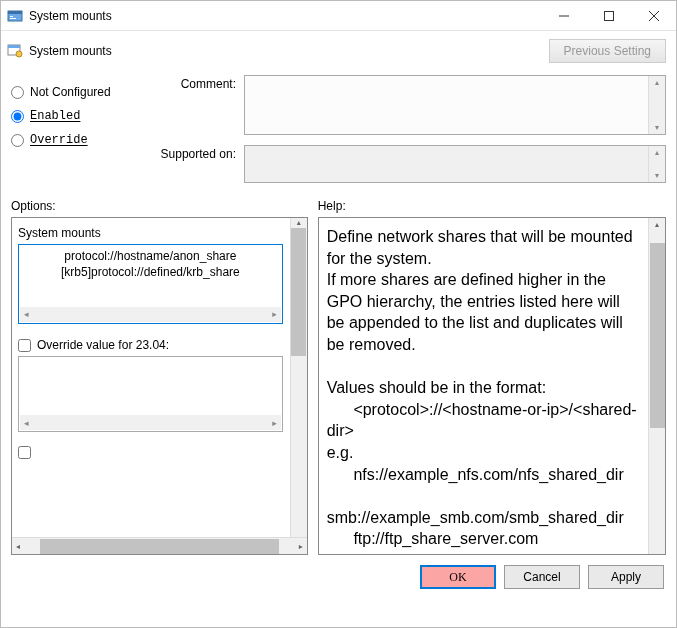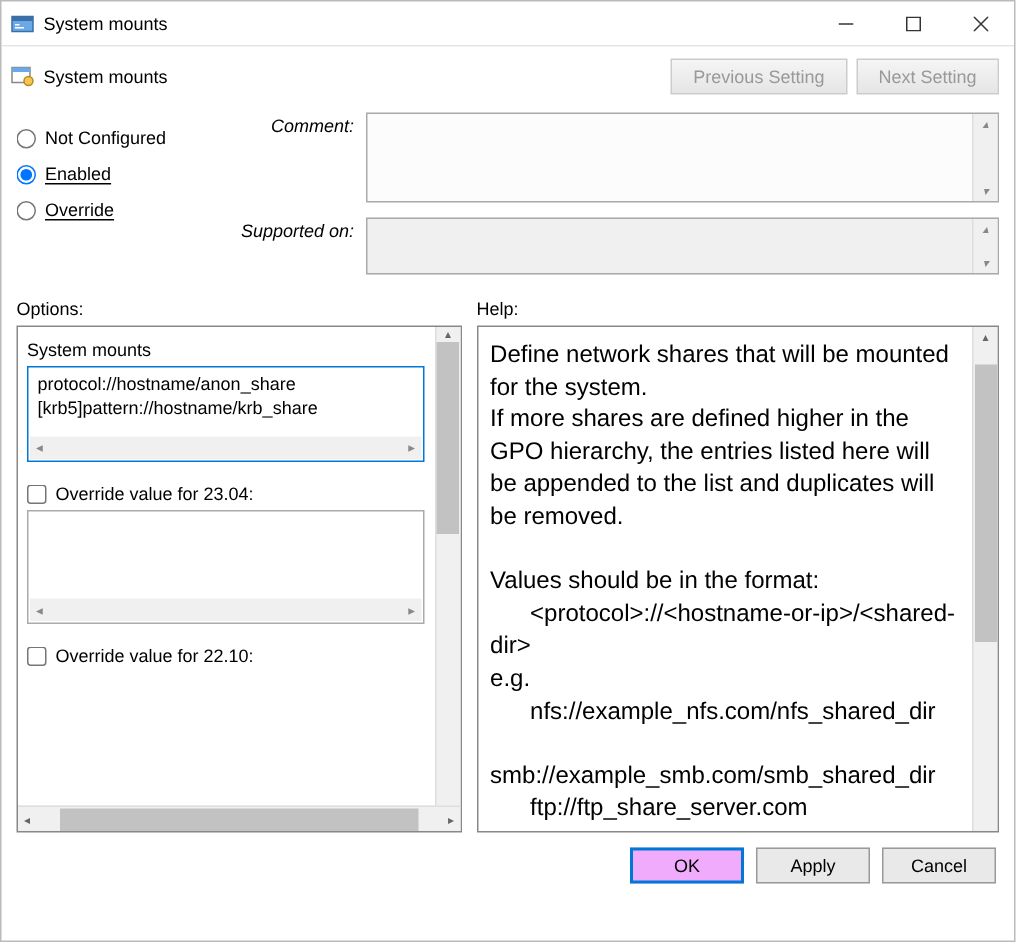--- a/index.html
+++ b/index.html
@@ -37,24 +37,24 @@
     font-size: 12px; 
   }
 
   .form-area { padding: 4px 10px 0 10px; }
 
   .upper { display: flex; }
   .radios { width: 145px; padding-top: 6px; }
   .radio-row { display: flex; align-items: center; margin: 4px 0 10px 0; }
   .radio-row input { margin-right: 6px; }
   .radio-row label { cursor: pointer; }
-  .radio-row label.u { text-decoration: underline; text-underline-offset: 2px; }
+  .radio-row label.u { text-decoration: underline; text-underline-offset: 2px; font-family: Liberation Mono, monospace; }
 
   .fields { flex: 1; }
-  .field-row { display: flex; align-items: flex-start; margin-bottom: 10px; font-style: italic; }
+  .field-row { display: flex; align-items: flex-start; margin-bottom: 10px; }
   .field-label { width: 80px; text-align: right; margin-right: 8px; padding-top: 2px; }
   .field-box {
     flex: 1; height: 60px; border: 1px solid #aaa;
     background: #fcfcfc; position: relative;
   }
   .field-box.short { height: 38px; background: #f0f0f0; }
   .field-box .sbspace { position: absolute; right: 0; top: 0; bottom: 0; width: 17px;
     border-left: 1px solid #ddd; background: #f0f0f0;
     display: flex; flex-direction: column; justify-content: space-between;
     align-items: center; color: #888; font-size: 8px; padding: 2px 0; }
@@ -75,23 +75,24 @@
   .options-scroll .tri { font-size: 8px; color: #666; }
   .options-scroll-h { height: 17px; background: #f0f0f0; border-top: 1px solid #ddd;
     position: absolute; left: 0; right: 0; bottom: 0;
     display: flex; align-items: center; }
   .options-scroll-h .thumb { background: #c2c2c2; height: 15px; margin-left: 16px; flex: 1; margin-right: 16px; }
   .options-scroll-h .tri { font-size: 8px; color: #666; padding: 0 4px; }
 
   .options-body { flex: 1; overflow: hidden; padding: 6px 24px 6px 6px; }
   .group-label { margin: 2px 0 4px 0; }
   .listbox {
-    border: 1px solid #0078d7; height: 64px; background: #fff;
+    border: 1px solid #0078d7; height: 80px; background: #fff;
     padding: 4px 6px; font-size: 12px; line-height: 1.3;
     position: relative;
+    text-align: center;
   }
   .listbox .sb-h { position: absolute; left: 1px; right: 1px; bottom: 1px; height: 15px;
     background: #f0f0f0; display: flex; justify-content: space-between; color: #888; font-size: 9px;
     align-items: center; padding: 0 4px; }
   .chkrow { display: flex; align-items: center; margin: 14px 0 4px 0; }
   .chkrow input { margin-right: 6px; }
   .emptybox { border: 1px solid #aaa; height: 76px; background: #fff; position: relative; }
   .emptybox .sb-h { position: absolute; left: 1px; right: 1px; bottom: 1px; height: 15px;
     background: #f0f0f0; display: flex; justify-content: space-between; color: #888; font-size: 9px;
     align-items: center; padding: 0 4px; }
@@ -106,21 +107,21 @@
   .help-scroll .thumb { background: #c2c2c2; width: 15px; margin-top: 12px; height: 55%; }
   .help-scroll .tri { font-size: 8px; color: #666; padding: 2px 0; }
 
   
   .footer { display: flex; justify-content: flex-end; gap: 8px;
     padding: 10px 12px; }
   .footer button {
     width: 76px; height: 24px; font-size: 12px;
     background: #e9e9e9; border: 1px solid #999;
   }
-  .footer button.primary { border: 2px solid #0078d7; background: #f0abfc; }
+  .footer button.primary { border: 2px solid #0078d7; background: #fca5a5; font-family: Liberation Serif, serif; }
 
   .hidden-appicon-svg { display:block; }
 </style>
 </head>
 <body>
 
 <div class="titlebar">
   <span class="appicon">
     <svg class="hidden-appicon-svg" width="16" height="16" viewBox="0 0 16 16">
       <rect x="1" y="3" width="14" height="10" fill="#6aa9e6" stroke="#3a6fa8"></rect>
@@ -151,21 +152,20 @@
 <div class="headerrow">
   <span class="headericon">
     <svg width="16" height="16" viewBox="0 0 16 16">
       <rect x="1" y="2" width="12" height="10" fill="#fff" stroke="#888"></rect>
       <rect x="1" y="2" width="12" height="3" fill="#6aa9e6"></rect>
       <circle cx="12" cy="11" r="3" fill="#f7c552" stroke="#b58a1e"></circle>
     </svg>
   </span>
   <span class="headerlabel">System mounts</span>
   <button class="navbtn" disabled="">Previous Setting</button>
-  <button class="navbtn" disabled="">Next Setting</button>
 </div>
 
 <div class="form-area">
 
   <div class="upper">
     <div class="radios">
       <div class="radio-row">
         <input type="radio" name="st" id="r-nc" style="">
         <label for="r-nc">Not Configured</label>
       </div>
@@ -204,41 +204,40 @@
 
   <div class="columns">
 
     <div class="col" style="flex:0.92">
       <div class="col-head">Options:</div>
       <div class="options-outer">
         <div class="options-body">
           <div class="group-label">System mounts</div>
           <div class="listbox">
             <div>protocol://hostname/anon_share</div>
-            <div>[krb5]pattern://hostname/krb_share</div>
+            <div>[krb5]protocol://defined/krb_share</div>
             <div class="sb-h">
                 <span>◂</span>
                 <span>▸</span>
               </div>
           </div>
 
           <div class="chkrow">
             <input type="checkbox" id="ov1" style="">
             <label for="ov1">Override value for 23.04:</label>
           </div>
           <div class="emptybox">
             <div class="sb-h">
                 <span>◂</span>
                 <span>▸</span>
               </div>
           </div>
 
           <div class="chkrow">
             <input type="checkbox" id="ov2" style="">
-            <label for="ov2">Override value for 22.10:</label>
           </div>
         </div>
         <div class="options-scroll">
           <span class="tri">▴</span>
             <div class="thumb"></div>
         </div>
         <div class="options-scroll-h">
           <span class="tri">◂</span>
             <div class="thumb"></div>
             <span class="tri">▸</span>
@@ -269,15 +268,15 @@
           <span class="tri">▴</span>
             <div class="thumb"></div>
         </div>
       </div>
     </div>
   </div>
 </div>
 
 <div class="footer">
   <button class="primary">OK</button>
+  <button>Cancel</button>
   <button>Apply</button>
-  <button>Cancel</button>
 </div>
 
 </body></html>

